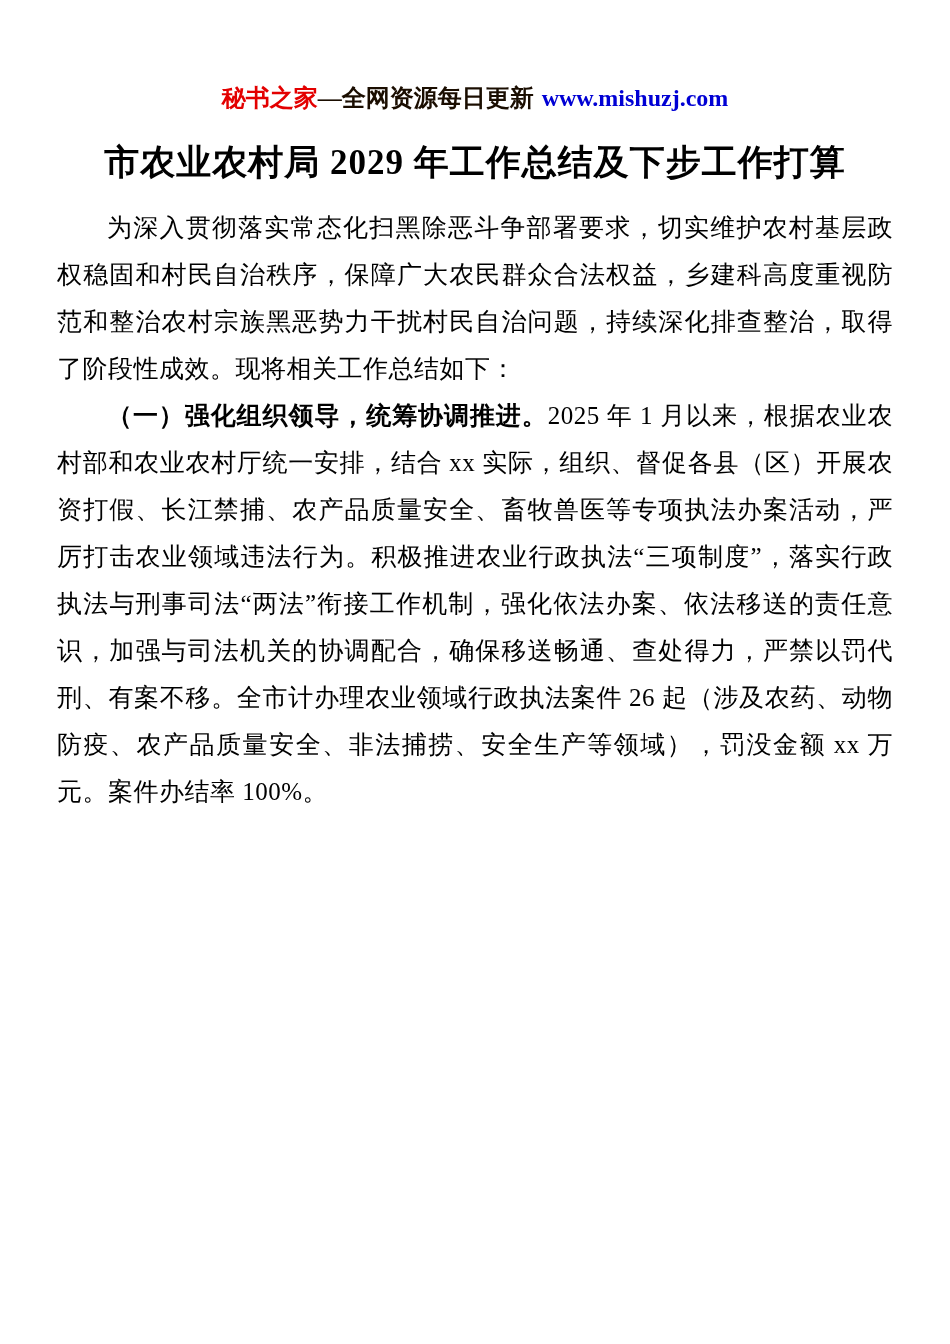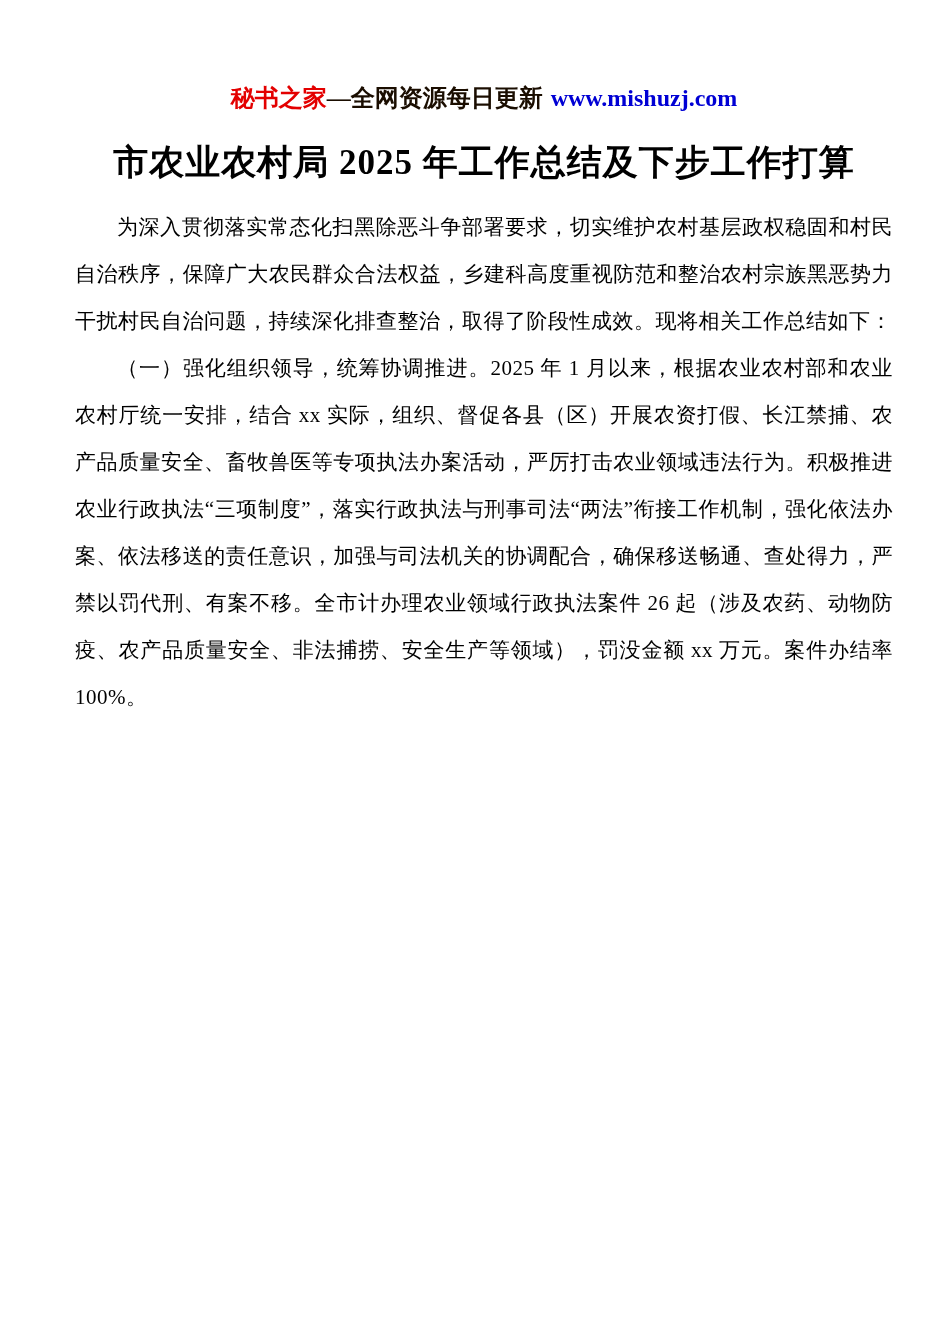--- a/index.html
+++ b/index.html
@@ -7,21 +7,21 @@
   body {
     width: 950px;
     height: 1344px;
     font-family: "Liberation Serif", "DejaVu Serif", serif;
     color: #000000;
     overflow: hidden;
   }
   .page {
     width: 950px;
     height: 1344px;
-    padding: 82px 57px 40px 75px;
+    padding: 82px 57px 40px 57px;
   }
   .site-header {
     text-align: center;
     font-size: 24px;
     font-weight: bold;
     line-height: 32px;
     margin-bottom: 26px;
     white-space: nowrap;
   }
   .site-header .brand { color: #e30000; }
@@ -29,38 +29,38 @@
   .site-header .url { color: #0000d4; margin-left: 8px; cursor: pointer; }
   .doc-title {
     text-align: center;
     font-size: 35px;
     font-weight: bold;
     line-height: 46px;
     letter-spacing: 1px;
     margin-bottom: 18px;
   }
   .content p {
-    font-size: 21px;
+    font-size: 25px;
     line-height: 47px;
     text-align: justify;
     text-indent: 2em;
     letter-spacing: 0.5px;
   }
-  .content .lead { font-weight: normal; }
+  .content .lead { font-weight: bold; }
 </style>
 </head>
 <body>
 
 <div class="page">
 
   <div class="site-header">
     <span class="brand">秘书之家</span><span class="tagline">—全网资源每日更新</span><span class="url">www.mishuzj.com</span>
   </div>
 
-  <h1 class="doc-title">市农业农村局 2025 年工作总结及下步工作打算</h1>
+  <h1 class="doc-title">市农业农村局 2029 年工作总结及下步工作打算</h1>
 
   <div class="content">
 
     <p>为深入贯彻落实常态化扫黑除恶斗争部署要求，切实维护农村基层政权稳固和村民自治秩序，保障广大农民群众合法权益，乡建科高度重视防范和整治农村宗族黑恶势力干扰村民自治问题，持续深化排查整治，取得了阶段性成效。现将相关工作总结如下：</p>
 
 
     <p><span class="lead">（一）强化组织领导，统筹协调推进。</span><span>2025 年 1 月以来，根据农业农村部和农业农村厅统一安排，结合 xx 实际，组织、督促各县（区）开展农资打假、长江禁捕、农产品质量安全、畜牧兽医等专项执法办案活动，严厉打击农业领域违法行为。积极推进农业行政执法“三项制度”，落实行政执法与刑事司法“两法”衔接工作机制，强化依法办案、依法移送的责任意识，加强与司法机关的协调配合，确保移送畅通、查处得力，严禁以罚代刑、有案不移。全市计办理农业领域行政执法案件 26 起（涉及农药、动物防疫、农产品质量安全、非法捕捞、安全生产等领域），罚没金额 xx 万元。案件办结率 100%。</span></p>
 
 
   </div>

